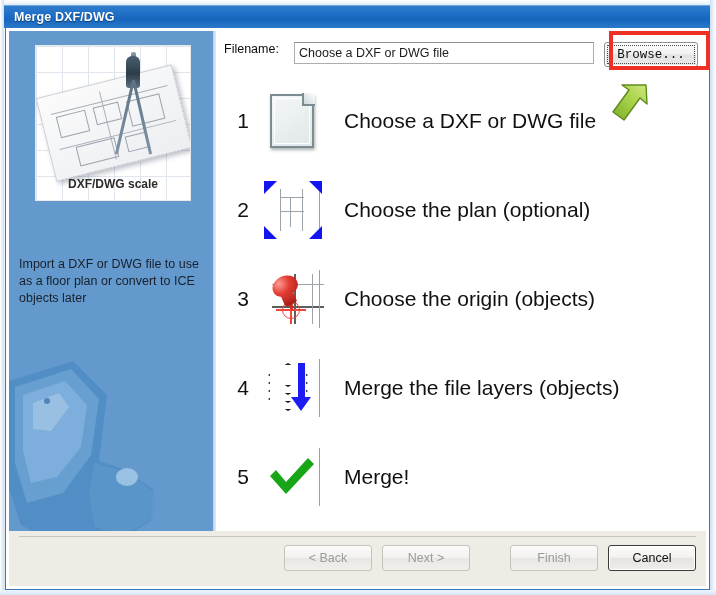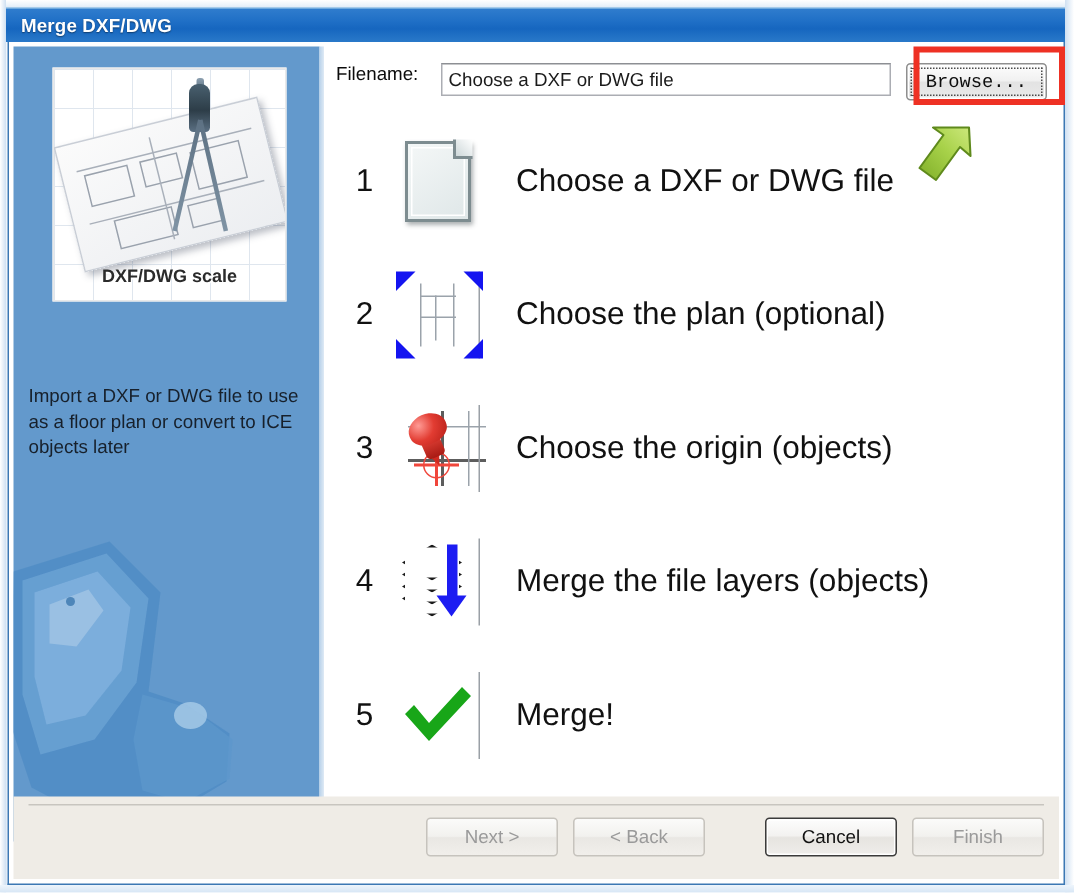--- a/index.html
+++ b/index.html
@@ -470,25 +470,25 @@
           </span>
           <span class="step-label">Merge!</span>
         </div>
 
       </div>
     </div>
 
     <div id="footer">
       <div id="footer-sep"></div>
       <div id="footer-buttons">
+        <button class="wiz-btn disabled">&lt; Back</button>
         <button class="wiz-btn disabled">Next &gt;</button>
-        <button class="wiz-btn disabled">&lt; Back</button>
         <span id="cancel-gap"></span>
+        <button class="wiz-btn disabled">Finish</button>
         <button class="wiz-btn enabled">Cancel</button>
-        <button class="wiz-btn disabled">Finish</button>
       </div>
     </div>
 
   </div>
 
   <div id="anno-red"></div>
   <svg id="anno-arrow" viewBox="0 0 42 44">
     <defs>
       <linearGradient id="arrg" x1="0" y1="1" x2="1" y2="0">
         <stop offset="0%" stop-color="#7fae28"></stop>

